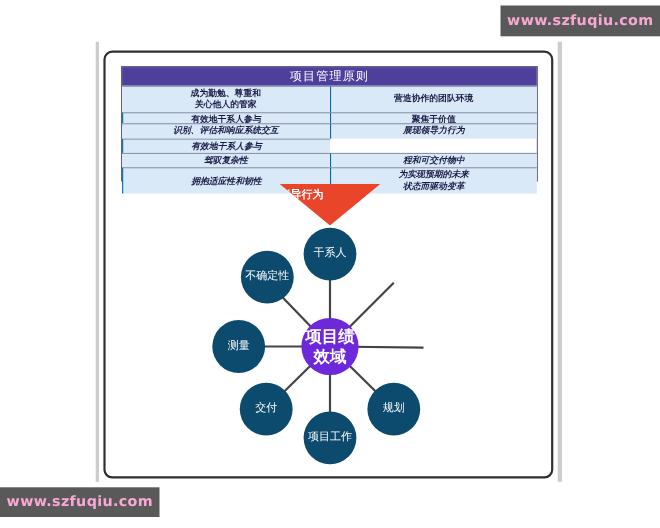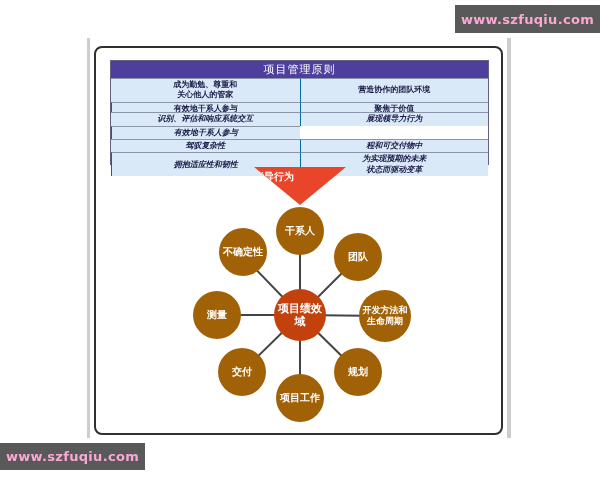--- a/index.html
+++ b/index.html
@@ -32,26 +32,26 @@
            justify-content:center; text-align:center; white-space:pre-line; line-height:1.3; padding:1px 2px; }
   .pcell:first-child { border-left:none; }
 
   
   .arrow { position:absolute; left:254px; top:167px; width:92px; height:38px; background:#e9452b;
            -webkit-clip-path:polygon(0 0,100% 0,50% 100%); clip-path:polygon(0 0,100% 0,50% 100%);
            color:#ffffff; font-size:10px; font-weight:bold; text-align:left; padding-top:3px; }
 
   
   .spokes { position:absolute; left:0; top:0; width:600px; height:480px; pointer-events:none; }
-  .node { position:absolute; width:48px; height:48px; border-radius:50%; background:#a16207;
-          color:#ffffff; font-weight:bold; font-size:10px; display:flex; align-items:center;
+  .node { position:absolute; width:48px; height:48px; border-radius:50%; background:#0c4a6e;
+          color:#ffffff; font-weight:normal; font-size:10px; display:flex; align-items:center;
           justify-content:center; text-align:center; white-space:pre-line; line-height:1.2; }
   .node-big { width:52px; height:52px; font-size:9px; }
   .hub-center { position:absolute; left:274px; top:289px; width:52px; height:52px; border-radius:50%;
-                background:#c2410c; color:#ffffff; font-weight:bold; font-size:11px; display:flex;
+                background:#6d28d9; color:#ffffff; font-weight:bold; font-size:15px; display:flex;
                 align-items:center; justify-content:center; text-align:center; line-height:1.2; }
   .n-stakeholders { left:276px; top:207px; }
   .n-team         { left:334px; top:233px; }
   .n-dev          { left:359px; top:290px; }
   .n-planning     { left:334px; top:348px; }
   .n-work         { left:276px; top:374px; }
   .n-delivery     { left:218px; top:348px; }
   .n-measurement  { left:193px; top:291px;text-align:center; }
   .n-uncertainty  { left:219px; top:228px; }
 </style>
@@ -101,23 +101,20 @@
     <line x1="300" y1="315" x2="358" y2="257" stroke="#444444" stroke-width="2"></line>
     <line x1="300" y1="315" x2="385" y2="316" stroke="#444444" stroke-width="2"></line>
     <line x1="300" y1="315" x2="358" y2="372" stroke="#444444" stroke-width="2"></line>
     <line x1="300" y1="315" x2="300" y2="398" stroke="#444444" stroke-width="2"></line>
     <line x1="300" y1="315" x2="242" y2="372" stroke="#444444" stroke-width="2"></line>
     <line x1="300" y1="315" x2="217" y2="315" stroke="#444444" stroke-width="2"></line>
     <line x1="300" y1="315" x2="243" y2="256" stroke="#444444" stroke-width="2"></line>
   </svg>
 
   <div class="node n-stakeholders">干系人</div>
-  <div class="node n-team">团队</div>
-  <div class="node node-big n-dev">开发方法和
-生命周期</div>
   <div class="node n-planning">规划</div>
   <div class="node n-work">项目工作</div>
   <div class="node n-delivery">交付</div>
   <div class="node n-measurement">测量</div>
   <div class="node n-uncertainty">不确定性</div>
 
   <div class="hub-center">项目绩效域</div>
 
   <div class="wm wm-bottom">
     <span>www.szfuqiu.com</span>

